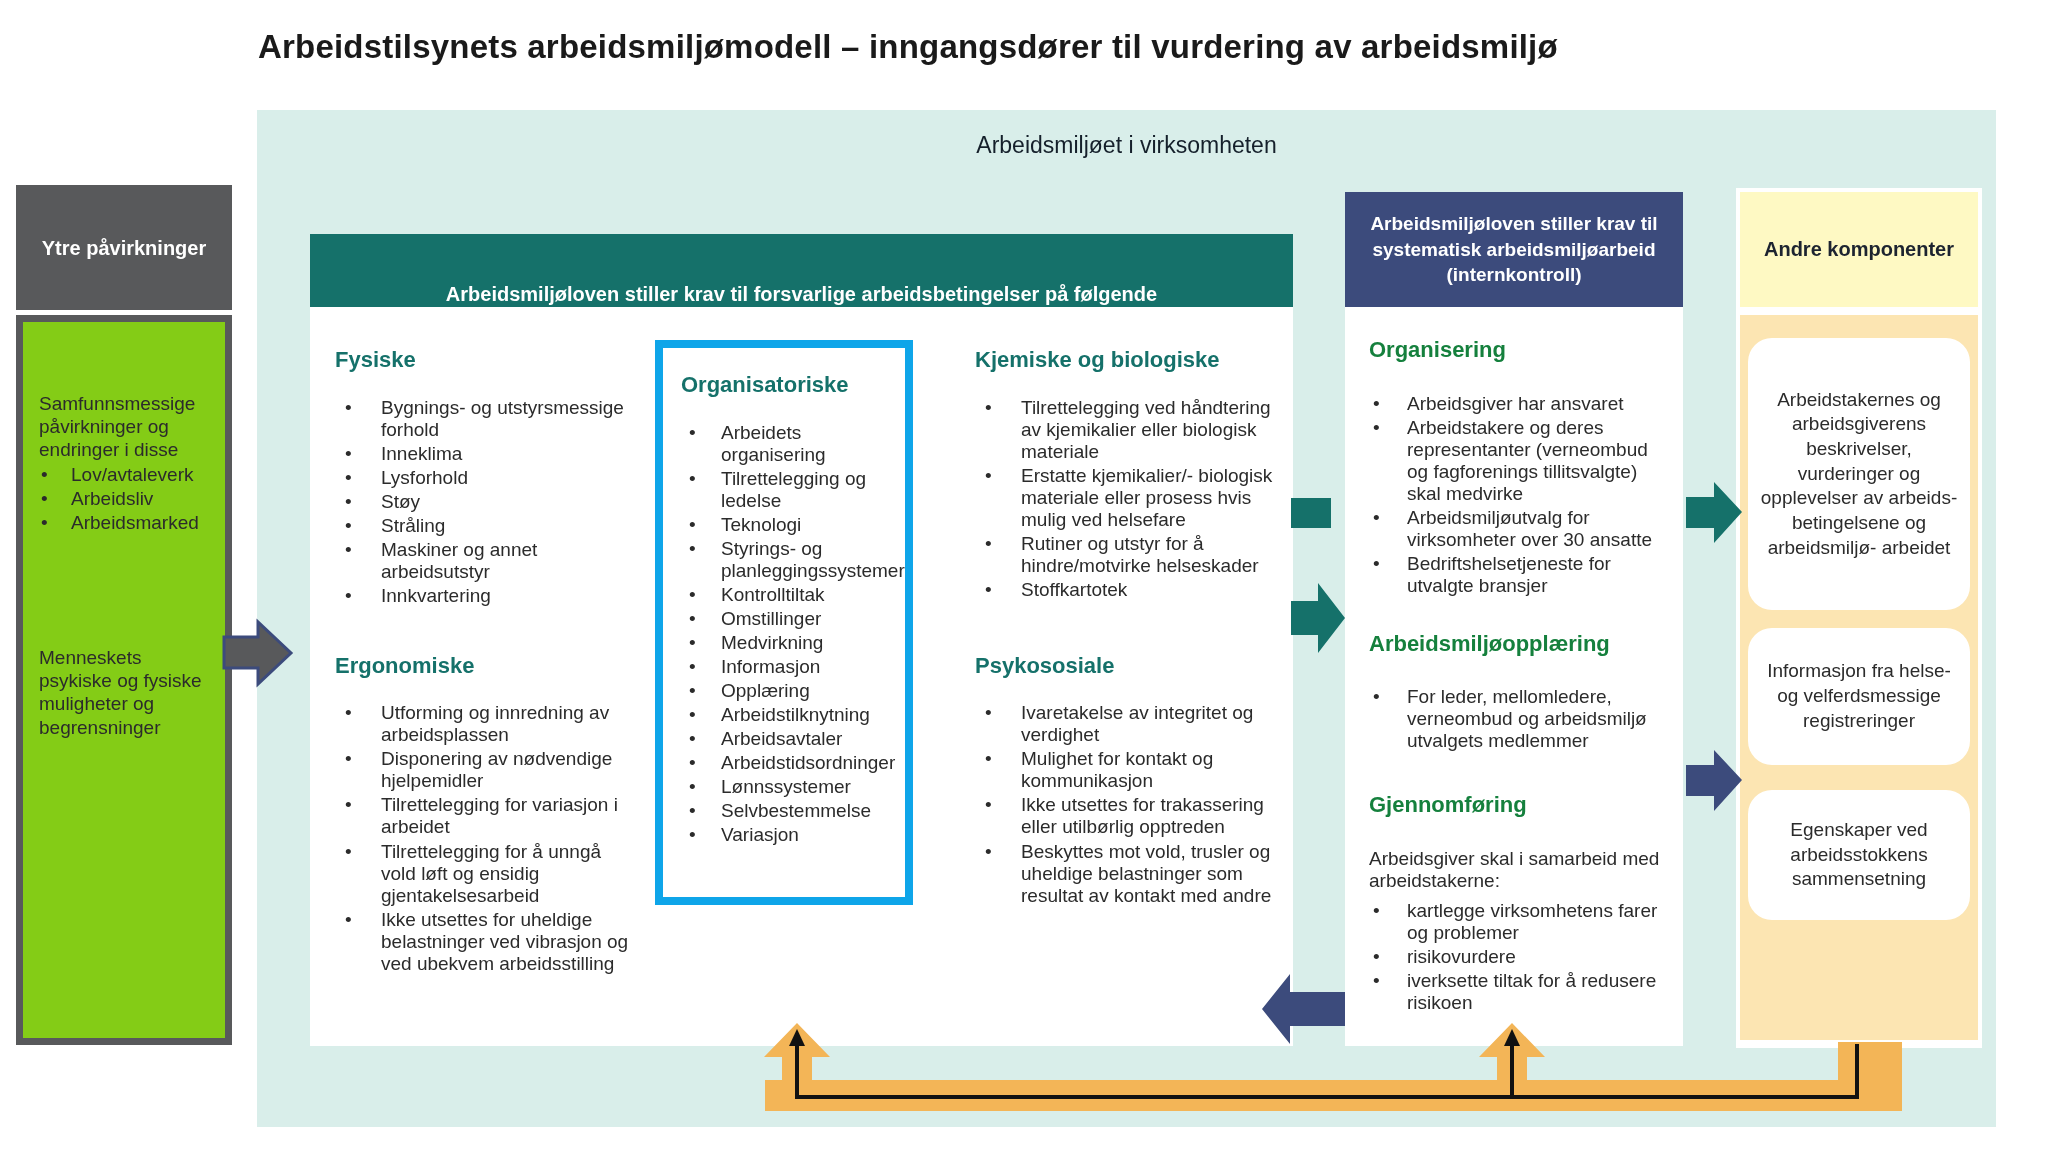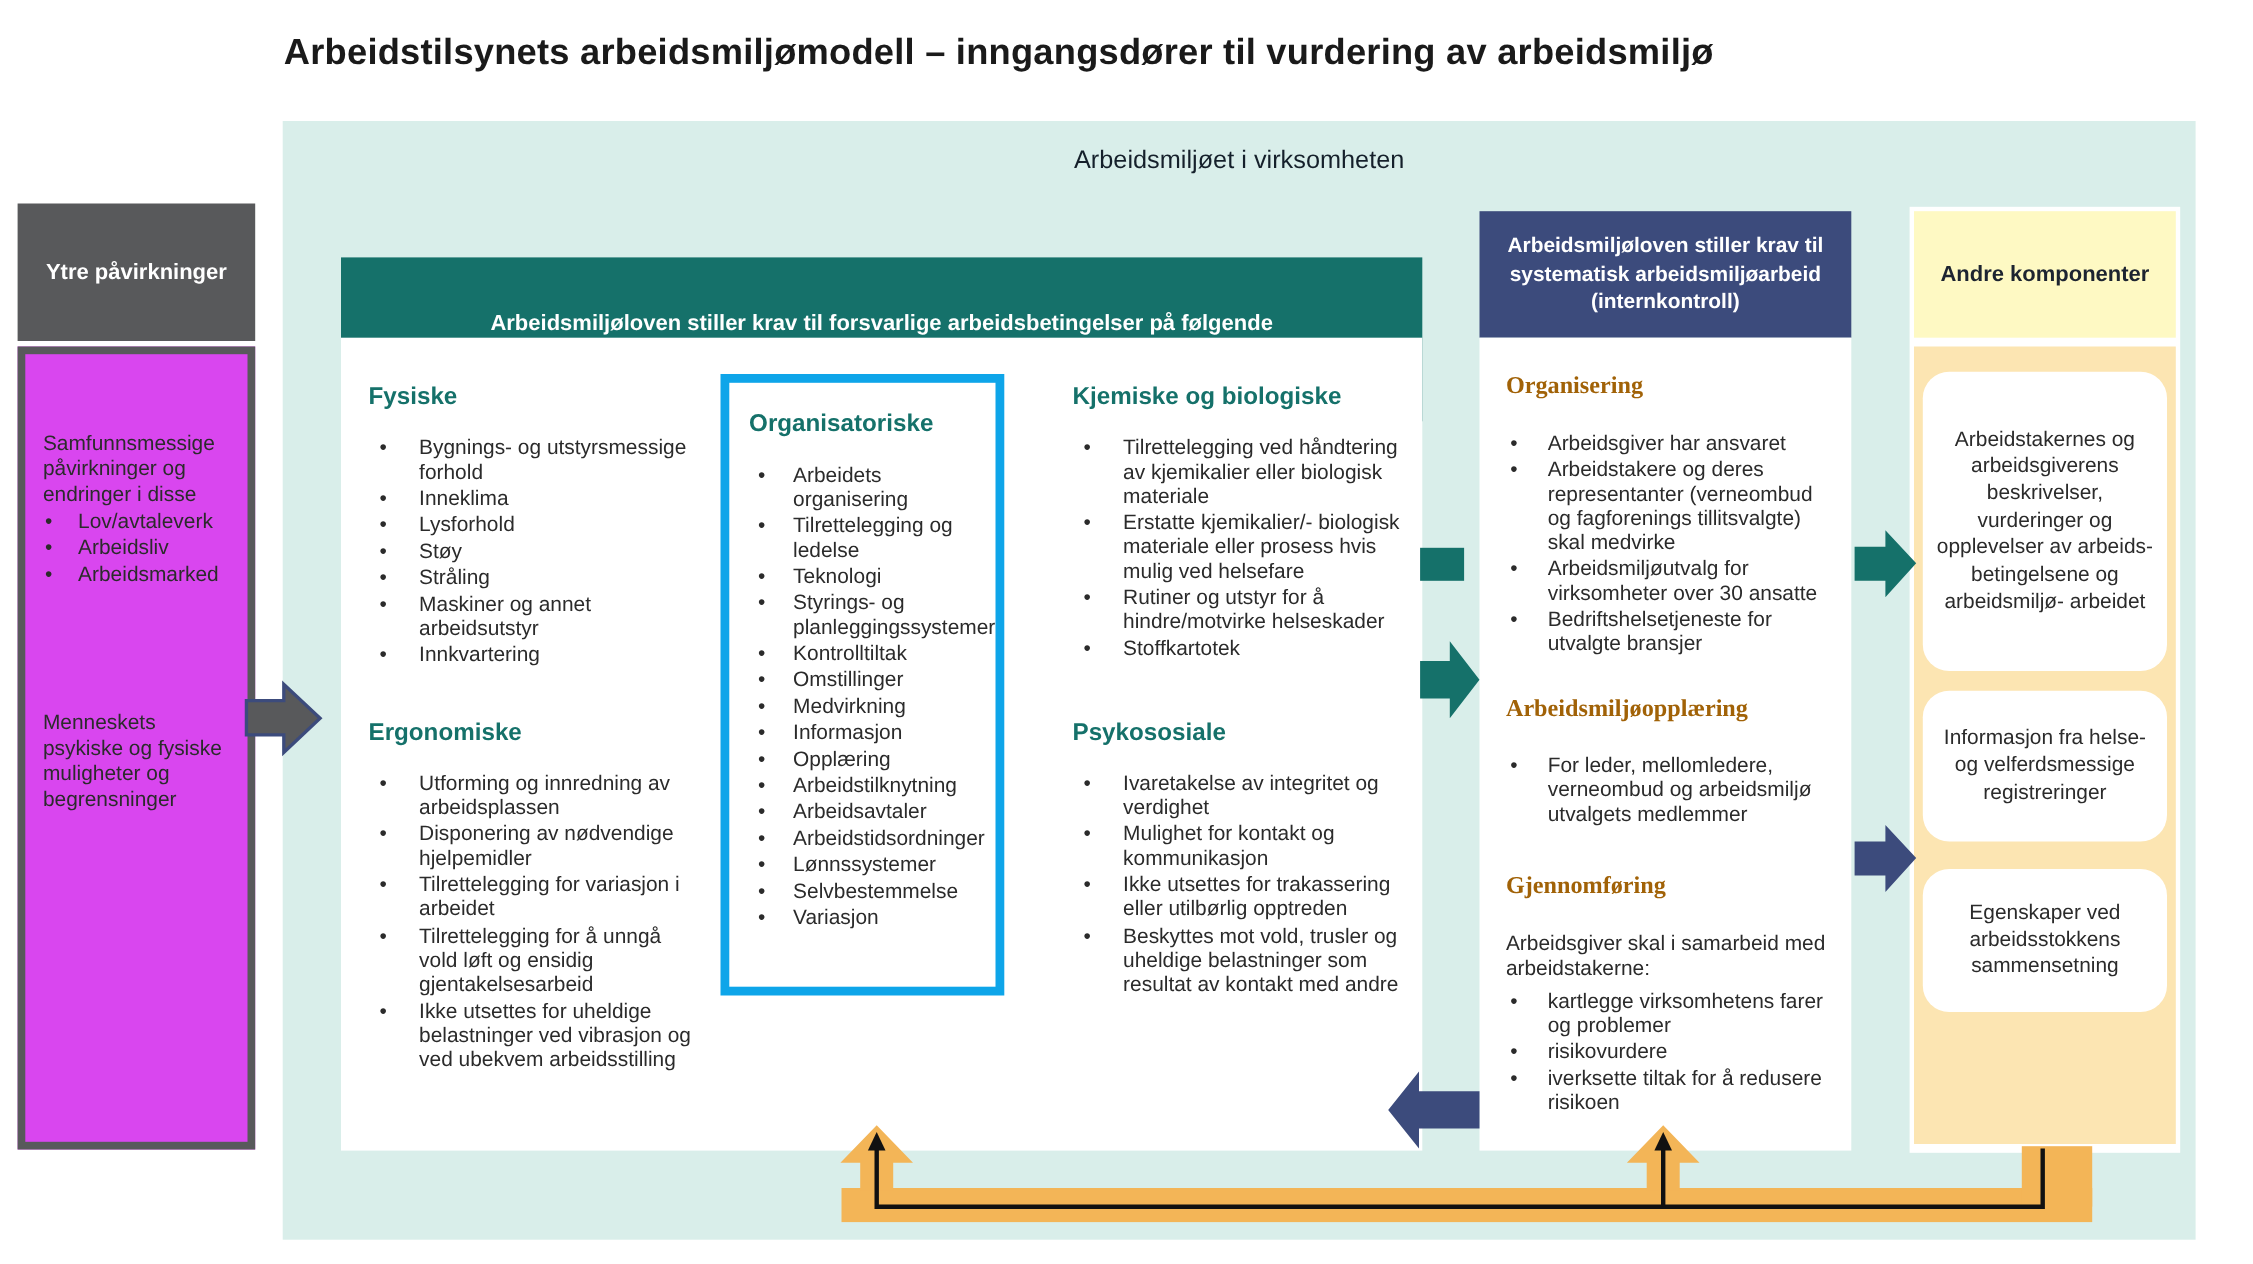--- a/index.html
+++ b/index.html
@@ -11,33 +11,33 @@
   #page-title{left:258px;top:28px;font-size:33px;font-weight:bold;color:#1a1a1a;letter-spacing:.2px;}
 
   
   #env{left:257px;top:110px;width:1739px;height:1017px;background:#d9eeea;}
   #env-label{left:257px;top:132px;width:1739px;text-align:center;font-size:23px;color:#15202b;}
 
   
   #outer-box{left:16px;top:185px;width:216px;height:860px;}
   #outer-header{position:absolute;left:0;top:0;width:100%;height:125px;background:#58595b;color:#fff;
     font-weight:bold;font-size:20px;display:flex;align-items:center;justify-content:center;text-align:center;line-height:1.4;padding:0 14px;box-sizing:border-box;}
-  #outer-body{position:absolute;left:0;top:130px;right:0;bottom:0;background:#d946ef;border:7px solid #58595b;box-sizing:border-box;padding:70px 12px 0 16px;font-size:19px;line-height:1.22;}
+  #outer-body{position:absolute;left:0;top:130px;right:0;bottom:0;background:#84cc16;border:7px solid #58595b;box-sizing:border-box;padding:70px 12px 0 16px;font-size:19px;line-height:1.22;}
   #outer-human{margin-top:112px;}
   ul.bul{list-style:none;margin:0;padding:0;}
   ul.bul li{position:relative;padding-left:46px;margin:2px 0;}
   ul.bul li::before{content:"•";position:absolute;left:10px;}
   #outer-body ul.bul li{padding-left:32px;margin:1px 0;}
   #outer-body ul.bul li::before{left:2px;}
 
   
   #p1-header{left:310px;top:190px;width:983px;height:149px;background:#15716a;color:#fff;display:flex;align-items:center;justify-content:center;text-align:center;font-size:20px;font-weight:bold;line-height:1.5;padding:0 95px;box-sizing:border-box;margin-top:44px;}
   #p1-body{left:310px;top:307px;width:983px;height:739px;background:#fff;font-size:19px;line-height:1.16;}
   .h-teal{font-size:22px;font-weight:bold;color:#15716a;margin:0 0 24px 0;}
-  .h-navy{font-size:22px;font-weight:bold;color:#a16207;margin:0 0 30px 0;font-family:Liberation Serif, serif;}
+  .h-navy{font-size:22px;font-weight:bold;color:#15803d;margin:0 0 30px 0;}
   #col-fys{position:absolute;left:25px;top:40px;width:295px;}
   #ergo-head{margin-top:46px;}
   #org-box{position:absolute;left:345px;top:33px;width:258px;height:565px;border:8px solid #0ea5e9;box-sizing:border-box;padding:24px 12px 0 18px;}
   #org-box ul.bul li{padding-left:40px;}
   #org-box ul.bul li::before{left:8px;}
   #col-kjem{position:absolute;left:665px;top:40px;width:308px;}
   #psyko-head{margin-top:52px;}
 
   
   #p2-header{left:1345px;top:192px;width:338px;height:115px;background:#3c4b7c;color:#fff;display:flex;align-items:center;justify-content:center;text-align:center;font-size:19px;font-weight:bold;line-height:1.35;padding:0 18px;box-sizing:border-box;}

